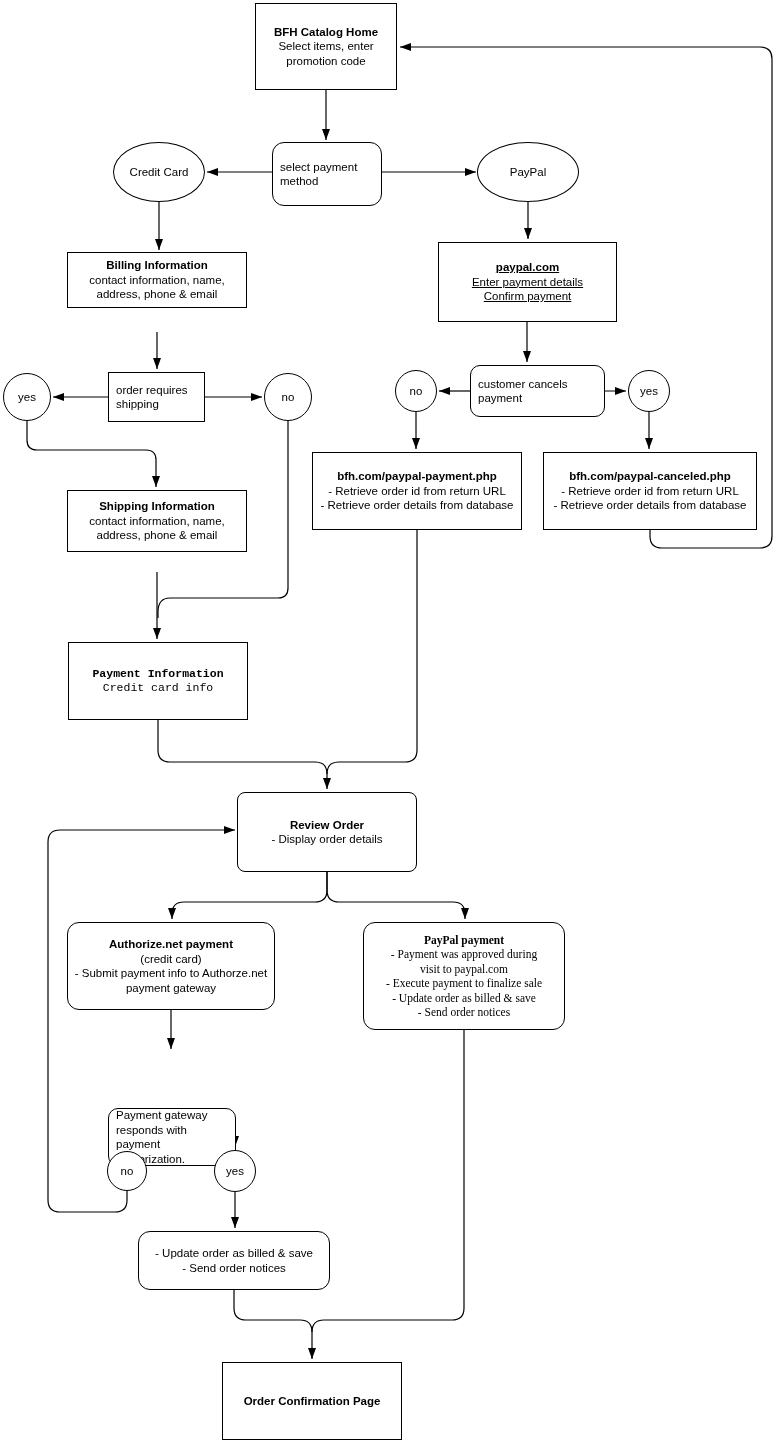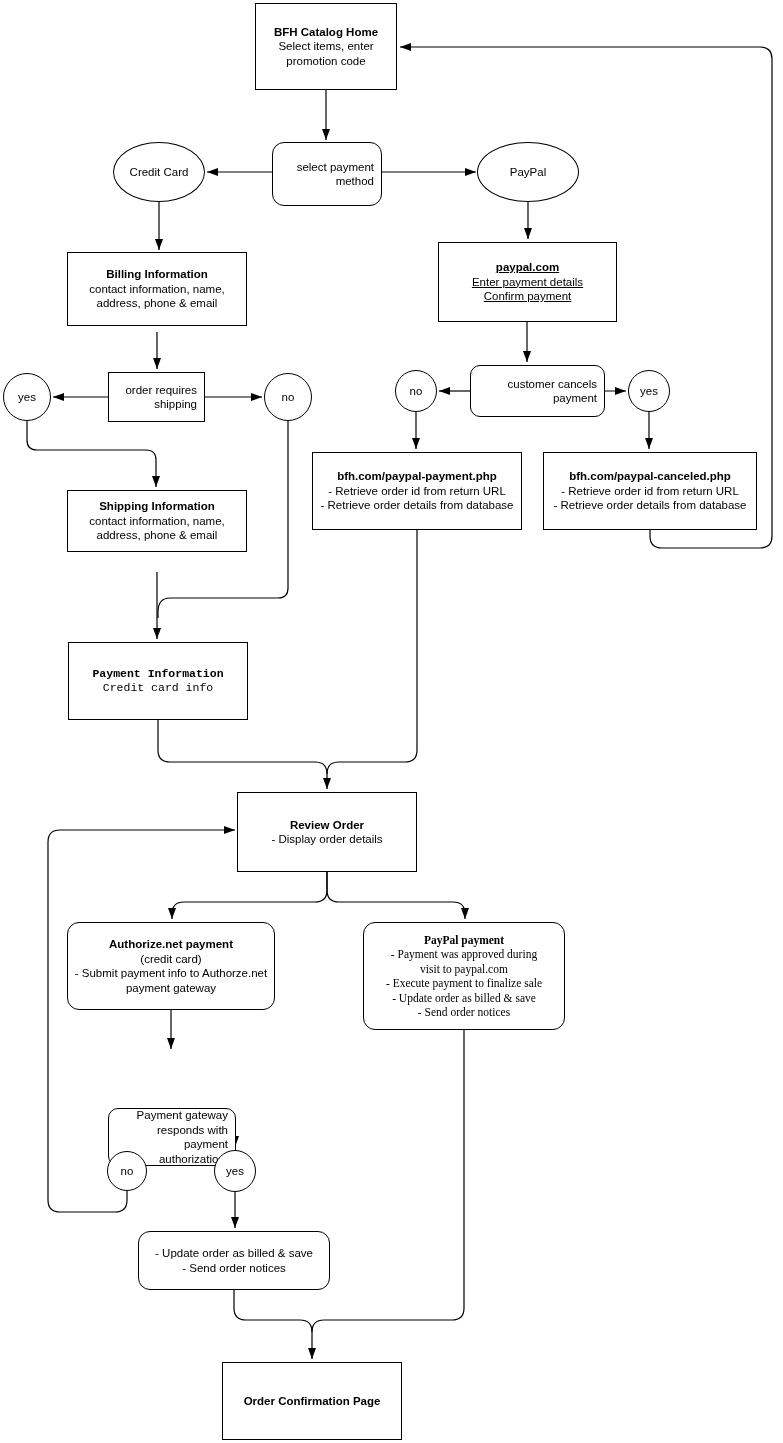--- a/index.html
+++ b/index.html
@@ -6,21 +6,21 @@
   .stage{
     position:relative;width:783px;height:1443px;background:#ffffff;
     font-family:"Liberation Sans", sans-serif;color:#000;
     overflow:hidden;
   }
   .wires{position:absolute;left:0;top:0;z-index:0;}
   .node{
     position:absolute;box-sizing:border-box;z-index:1;
     border:1px solid #000;background:#fff;
     display:flex;flex-direction:column;align-items:center;justify-content:center;
-    text-align:right;font-size:11.5px;line-height:14.5px;
+    text-align:left;font-size:11.5px;line-height:14.5px;
   }
   .rounded{border-radius:12px;}
   .circle{border-radius:50%;}
   .ellipse{border-radius:50%;}
   .line{white-space:nowrap;}
   .bold{font-weight:bold;}
   .wrap{white-space:normal;padding:0 7px;}
 </style>
 </head>
 <body>
@@ -76,21 +76,21 @@
   </div>
 
   <div class="node ellipse" style="left:113px;top:142px;width:92px;height:60px;">
     <div class="line">Credit Card</div>
   </div>
 
   <div class="node ellipse" style="left:477px;top:142px;width:102px;height:60px;">
     <div class="line">PayPal</div>
   </div>
 
-  <div class="node" style="left:67px;top:252px;width:180px;height:74px;">
+  <div class="node" style="left:67px;top:252px;width:180px;height:56px;">
     <div class="line bold">Billing Information</div>
     <div class="line">contact information, name,</div>
     <div class="line">address, phone &amp; email</div>
   </div>
 
   <div class="node" style="left:438px;top:242px;width:179px;height:80px;text-decoration:underline;">
     <div class="line bold">paypal.com</div>
     <div class="line">Enter payment details</div>
     <div class="line">Confirm payment</div>
   </div>
@@ -135,21 +135,21 @@
     <div class="line bold">Shipping Information</div>
     <div class="line">contact information, name,</div>
     <div class="line">address, phone &amp; email</div>
   </div>
 
   <div class="node" style="left:68px;top:642px;width:180px;height:78px;font-family:Liberation Mono, monospace;">
     <div class="line bold">Payment Information</div>
     <div class="line">Credit card info</div>
   </div>
 
-  <div class="node" style="left:237px;top:792px;width:180px;height:80px;">
+  <div class="node" style="left:237px;top:792px;width:180px;height:80px;border-radius:8px;">
     <div class="line bold">Review Order</div>
     <div class="line">- Display order details</div>
   </div>
 
   <div class="node rounded" style="left:67px;top:922px;width:208px;height:88px;">
     <div class="line bold">Authorize.net payment</div>
     <div class="line">(credit card)</div>
     <div class="line">- Submit payment info to Authorze.net</div>
     <div class="line">payment gateway</div>
   </div>

